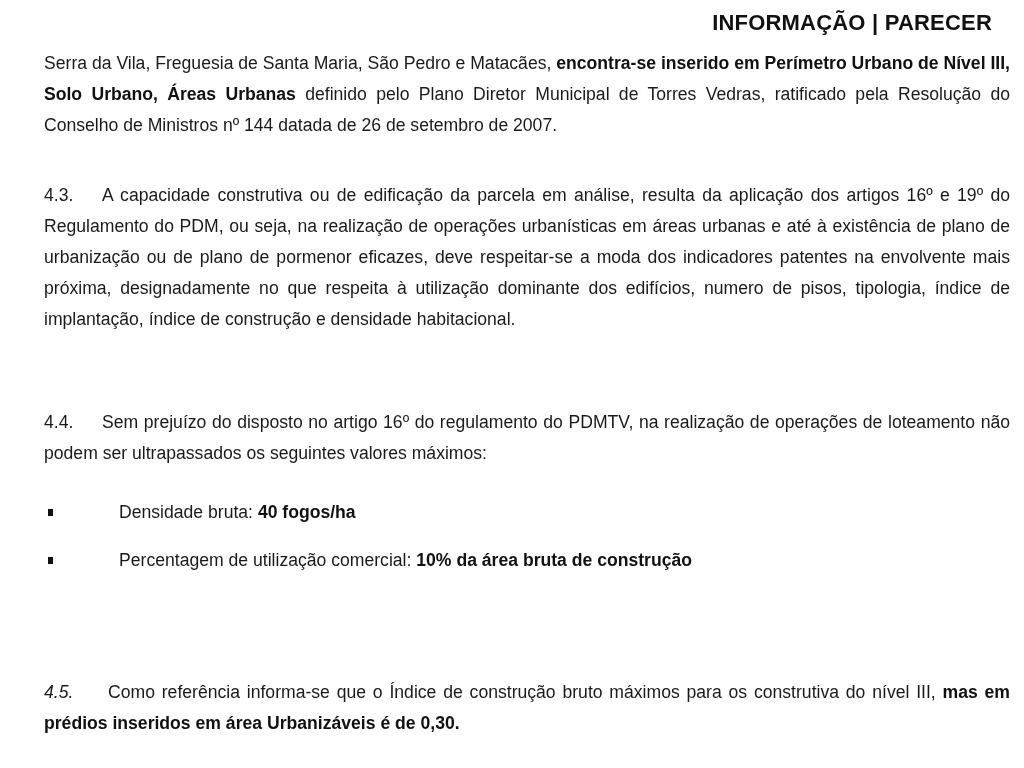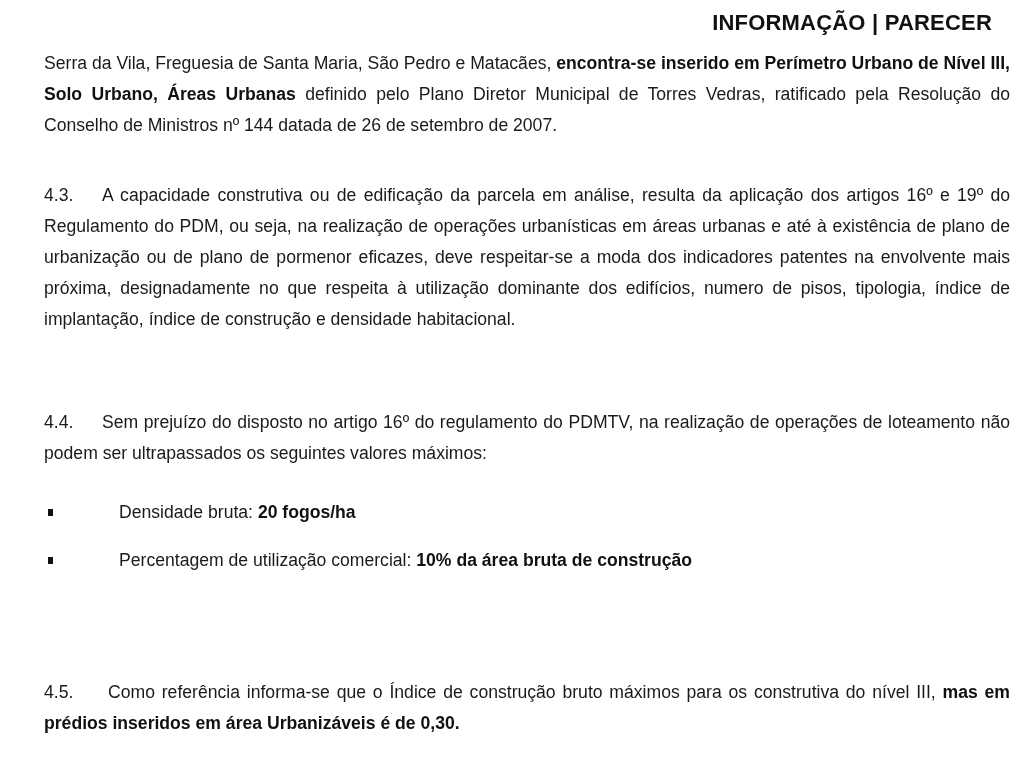--- a/index.html
+++ b/index.html
@@ -11,21 +11,21 @@
     position: absolute; top: 10px; right: 32px;
     font-size: 22px; font-weight: bold; color: #111; letter-spacing: 0.2px;
   }
   .para {
     position: absolute; left: 44px; width: 966px;
     font-size: 17.6px; line-height: 31px; text-align: justify;
     text-align-last: left;
   }
   .para b { font-weight: bold; color: #111; }
   .num { display: inline-block; width: 58px; }
-  .num.w45 { width: 64px; }
+  .num.w45 { width: 64px; font-style: italic; }
   .p1 { top: 48px; }
   .p43 { top: 180px; }
   .p44 { top: 407px; }
   .p45 { top: 677px; }
   .bullets { position: absolute; left: 44px; width: 966px; top: 488px; }
   .bullet {
     display: flex; align-items: center; height: 48px;
     font-size: 17.6px;
   }
   .bullet .sq {
@@ -46,21 +46,21 @@
   <span class="num">4.3.</span><span>A capacidade construtiva ou de edificação da parcela em análise, resulta da aplicação dos artigos 16º e 19º do Regulamento do PDM, ou seja, na realização de operações urbanísticas em áreas urbanas e até à existência de plano de urbanização ou de plano de pormenor eficazes, deve respeitar-se a moda dos indicadores patentes na envolvente mais próxima, designadamente no que respeita à utilização dominante dos edifícios, numero de pisos, tipologia, índice de implantação, índice de construção e densidade habitacional.</span>
 </div>
 
 <div class="para p44">
   <span class="num">4.4.</span><span>Sem prejuízo do disposto no artigo 16º do regulamento do PDMTV, na realização de operações de loteamento não podem ser ultrapassados os seguintes valores máximos:</span>
 </div>
 
 <div class="bullets">
   <div class="bullet">
     <span class="sq"></span>
-    <span>Densidade bruta: </span>&nbsp;<b>20 fogos/ha</b>
+    <span>Densidade bruta: </span>&nbsp;<b>40 fogos/ha</b>
   </div>
   <div class="bullet">
     <span class="sq"></span>
     <span>Percentagem de utilização comercial: </span>&nbsp;<b>10% da área bruta de construção</b>
   </div>
 </div>
 
 <div class="para p45">
   <span class="num w45">4.5.</span><span>Como referência informa-se que o Índice de construção bruto máximos para os construtiva do nível III, </span><b>mas em prédios inseridos em área Urbanizáveis é de 0,30.</b>
 </div>

